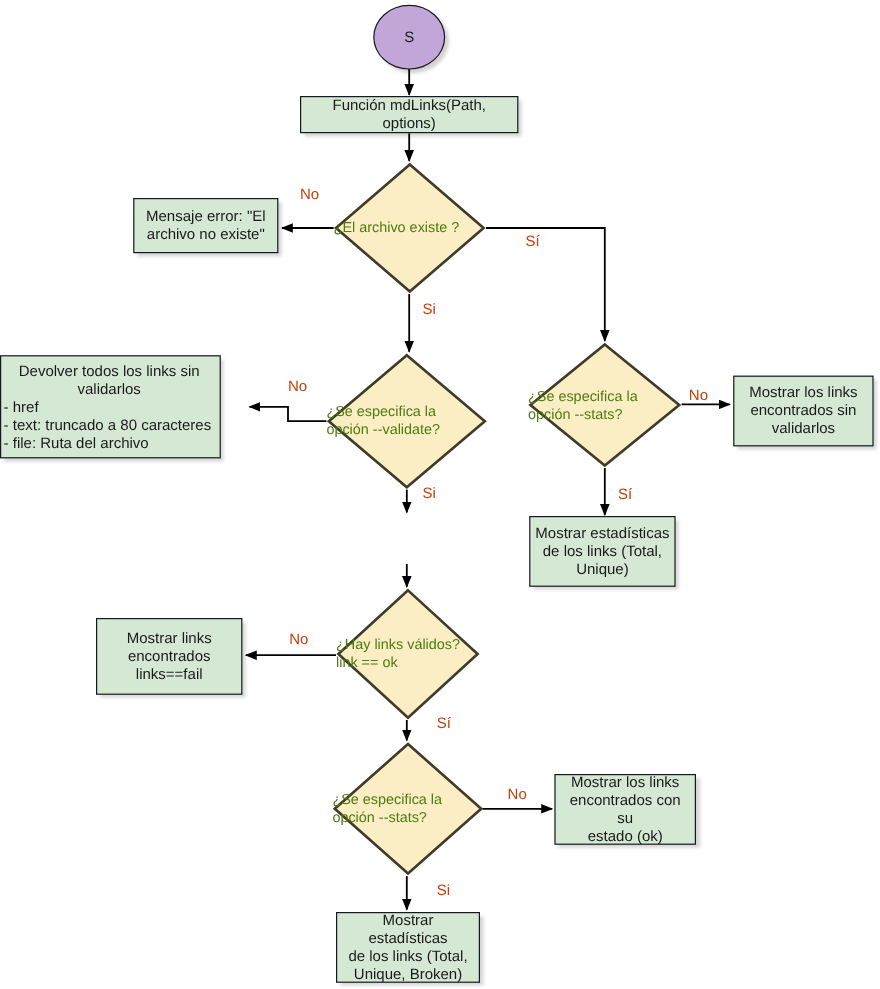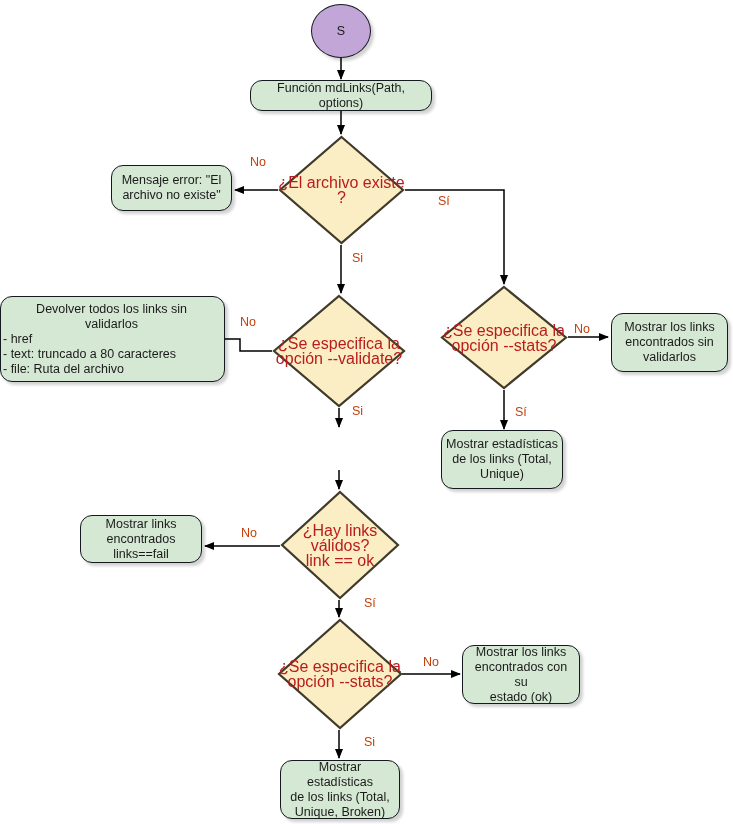--- a/index.html
+++ b/index.html
@@ -18,21 +18,20 @@
   .node {
     position: absolute;
     box-sizing: border-box;
     display: flex;
     align-items: center;
     justify-content: center;
     text-align: center;
     color: #1a1a1a;
     font-size: 12.5px;
     line-height: 15px;
-    border-radius: 12px;
   }
   .process {
     background: #d5e8d4;
     border: 1.6px solid #13191f;
     box-shadow: 3px 3px 3px rgba(0,0,0,0.18);
   }
   .process .inner {
     padding: 2px 4px;
     width: 100%;
   }
@@ -57,24 +56,23 @@
     position: absolute;
     left: 0; top: 0;
     width: 100%; height: 100%;
   }
   .decision-label {
     position: absolute;
     left: 0;
     top: 50%;
     width: 100%;
     transform: translateY(-50%);
-    text-align: center;
-    font-size: 16px;
+    font-size: 12px;
     line-height: 15px;
-    color: #b91c1c;
+    color: #4d7c0f;
     pointer-events: none;
   }
   .edge-label {
     position: absolute;
     font-size: 12.5px;
     color: #c2410c;
     line-height: 14px;
     white-space: nowrap;
   }
   svg.edges {
@@ -150,21 +148,21 @@
     </div>
   </div>
 
   <div class="node process" style="left:111px; top:165px; width:121px; height:46px;">
     <div class="inner">
       <span>Mensaje error: "El</span><br>
       <span>archivo no existe"</span>
     </div>
   </div>
 
-  <div class="node process left-align" style="left:0px; top:296px; width:225px; height:86px;">
+  <div class="node process left-align" style="left:0px; top:296px; width:184px; height:86px;">
     <div class="inner">
       <span class="centered-line">Devolver todos los links sin</span>
       <span class="centered-line">validarlos</span>
       <span>- href</span><br>
       <span>- text: truncado a 80 caracteres</span><br>
       <span>- file: Ruta del archivo</span>
     </div>
   </div>
 
   <div class="decision-wrap" style="left:272px; top:294px; width:134px; height:114px;">
@@ -207,21 +205,21 @@
   <div class="decision-wrap" style="left:280px; top:490px; width:120px; height:110px;">
     <svg class="decision-shape" viewBox="0 0 120 110" preserveAspectRatio="none">
       <polygon points="60,2 118,55 60,108 2,55" fill="#fbedc4" stroke="#3f3a2a" stroke-width="2.2"></polygon>
     </svg>
     <div class="decision-label">
       <span>¿Hay links válidos?</span><br>
       <span>link == ok</span>
     </div>
   </div>
 
-  <div class="node process" style="left:80px; top:515px; width:122px; height:48px;">
+  <div class="node process" style="left:80px; top:515px; width:122px; height:64px;">
     <div class="inner">
       <span>Mostrar links</span><br>
       <span>encontrados</span><br>
       <span>links==fail</span>
     </div>
   </div>
 
   <div class="decision-wrap" style="left:277px; top:618px; width:126px; height:112px;">
     <svg class="decision-shape" viewBox="0 0 126 112" preserveAspectRatio="none">
       <polygon points="63,2 124,56 63,110 2,56" fill="#fbedc4" stroke="#3f3a2a" stroke-width="2.2"></polygon>

